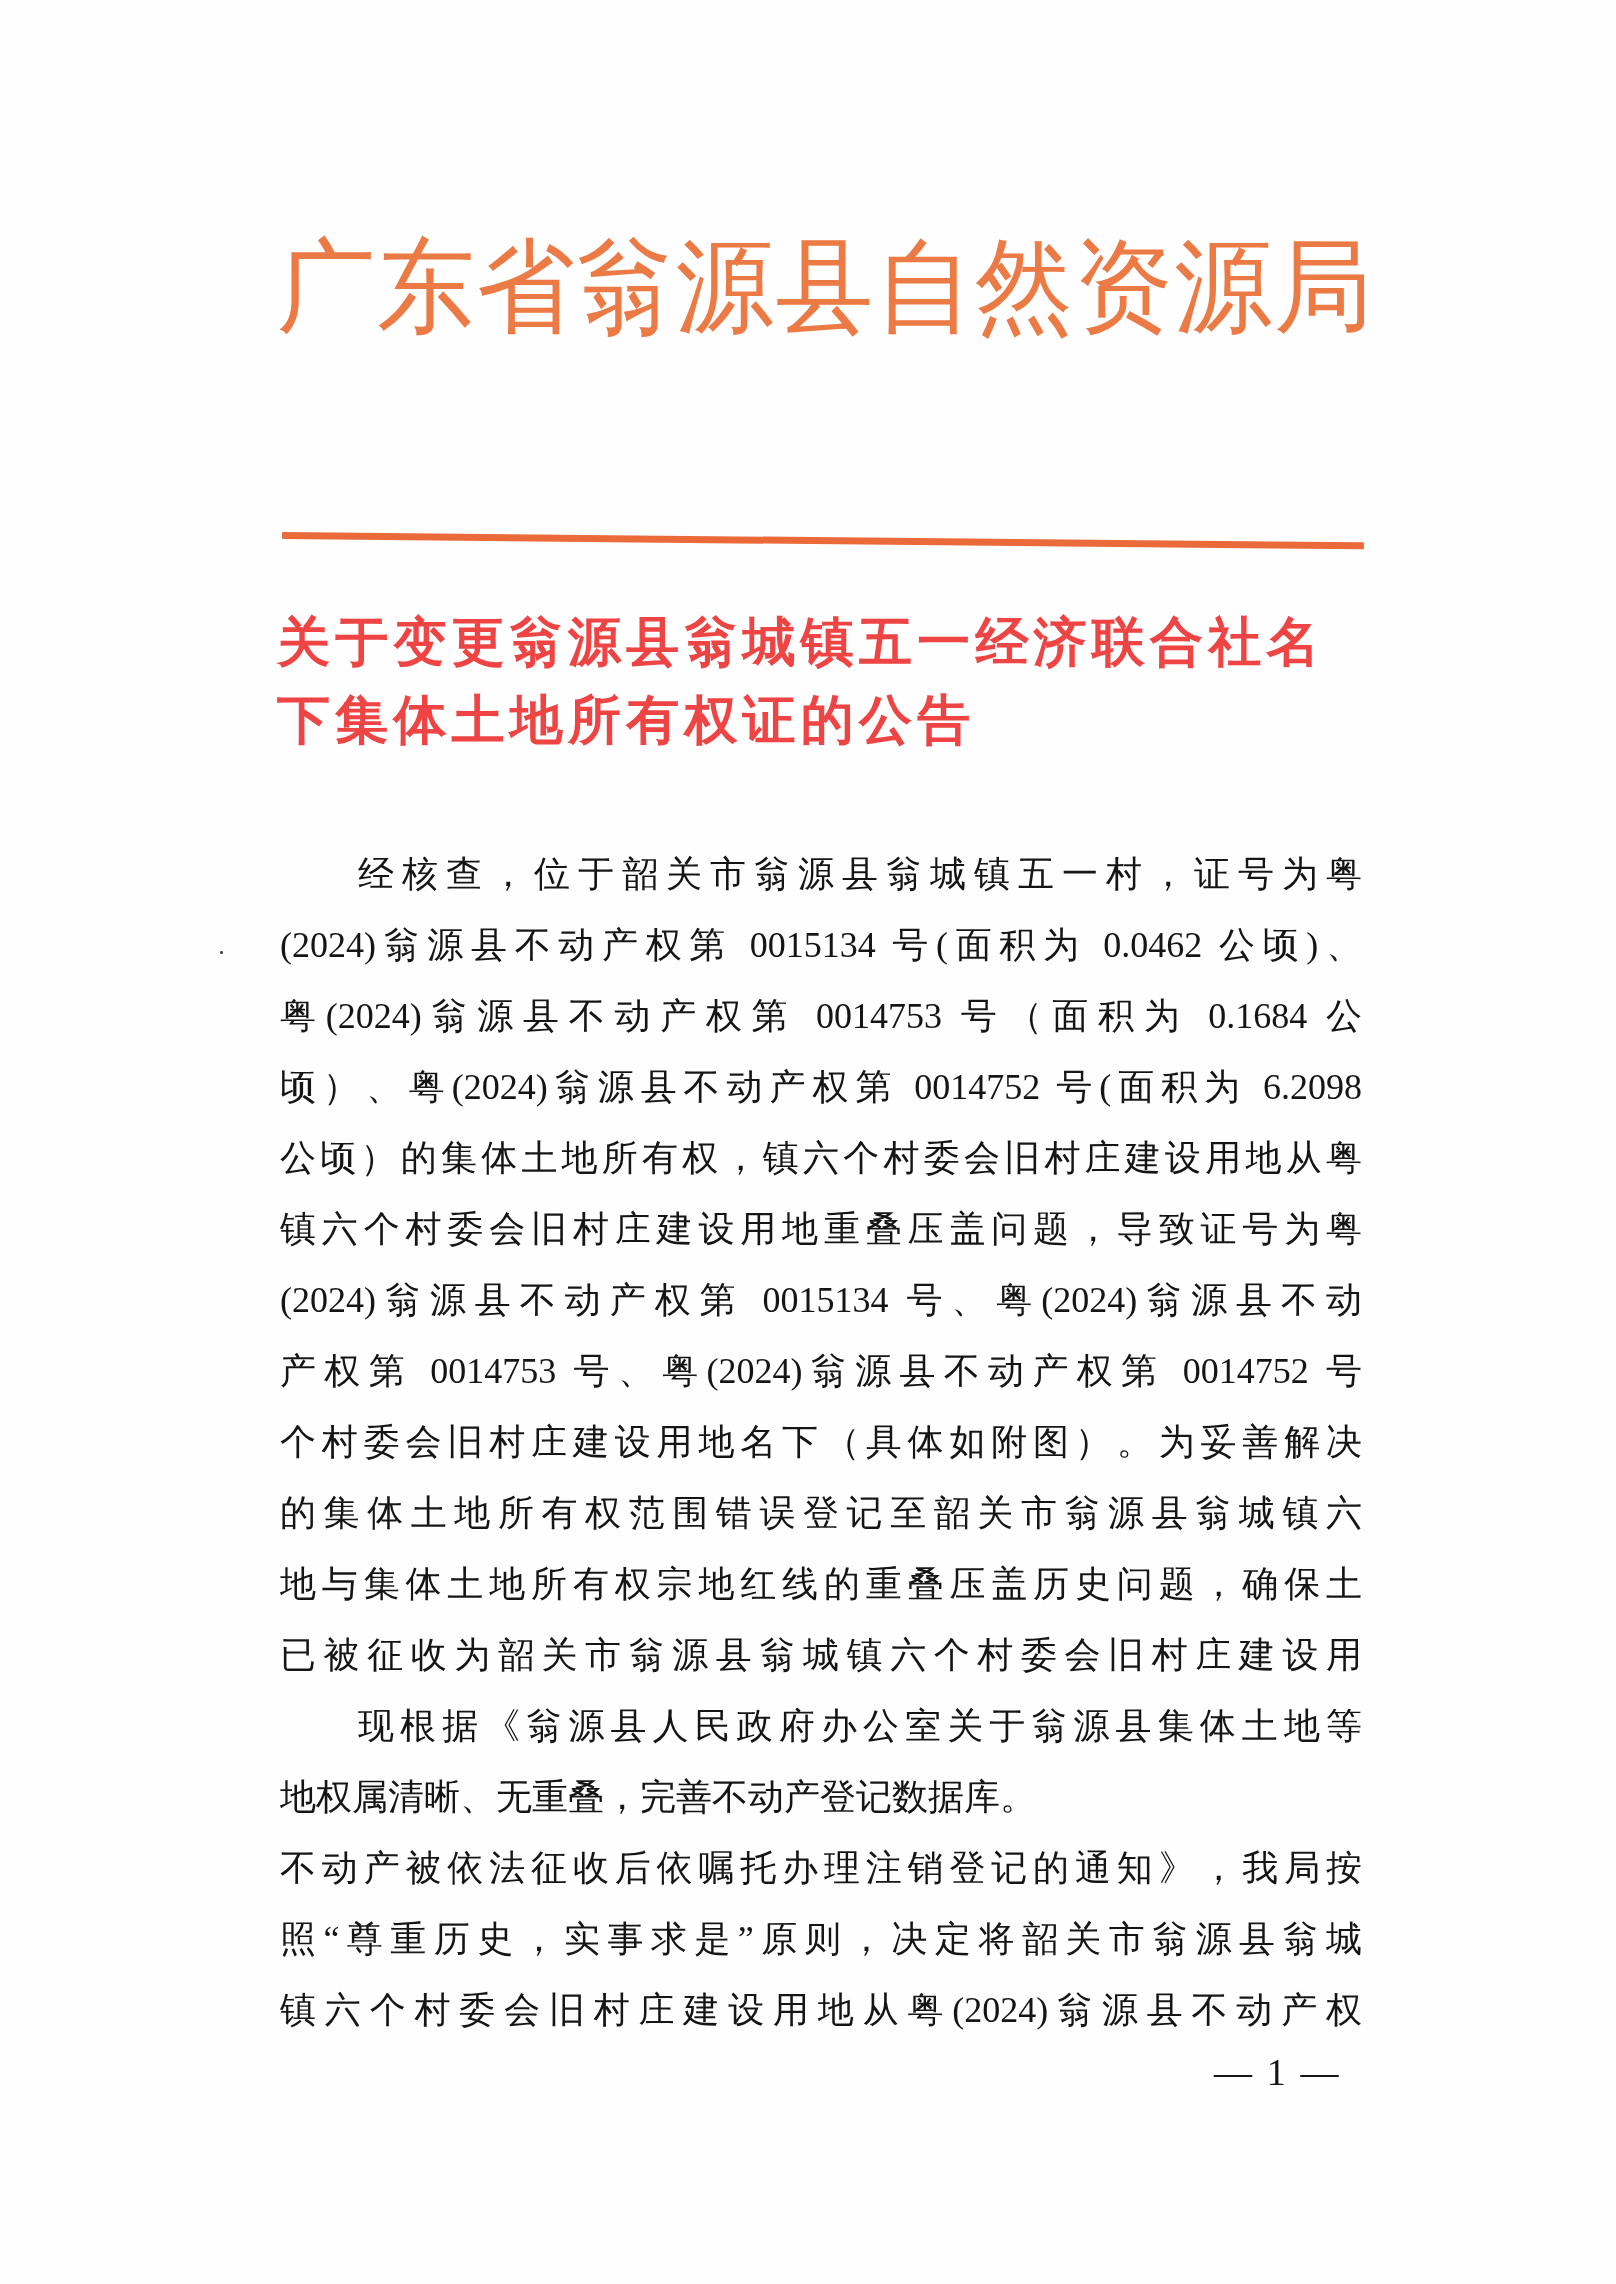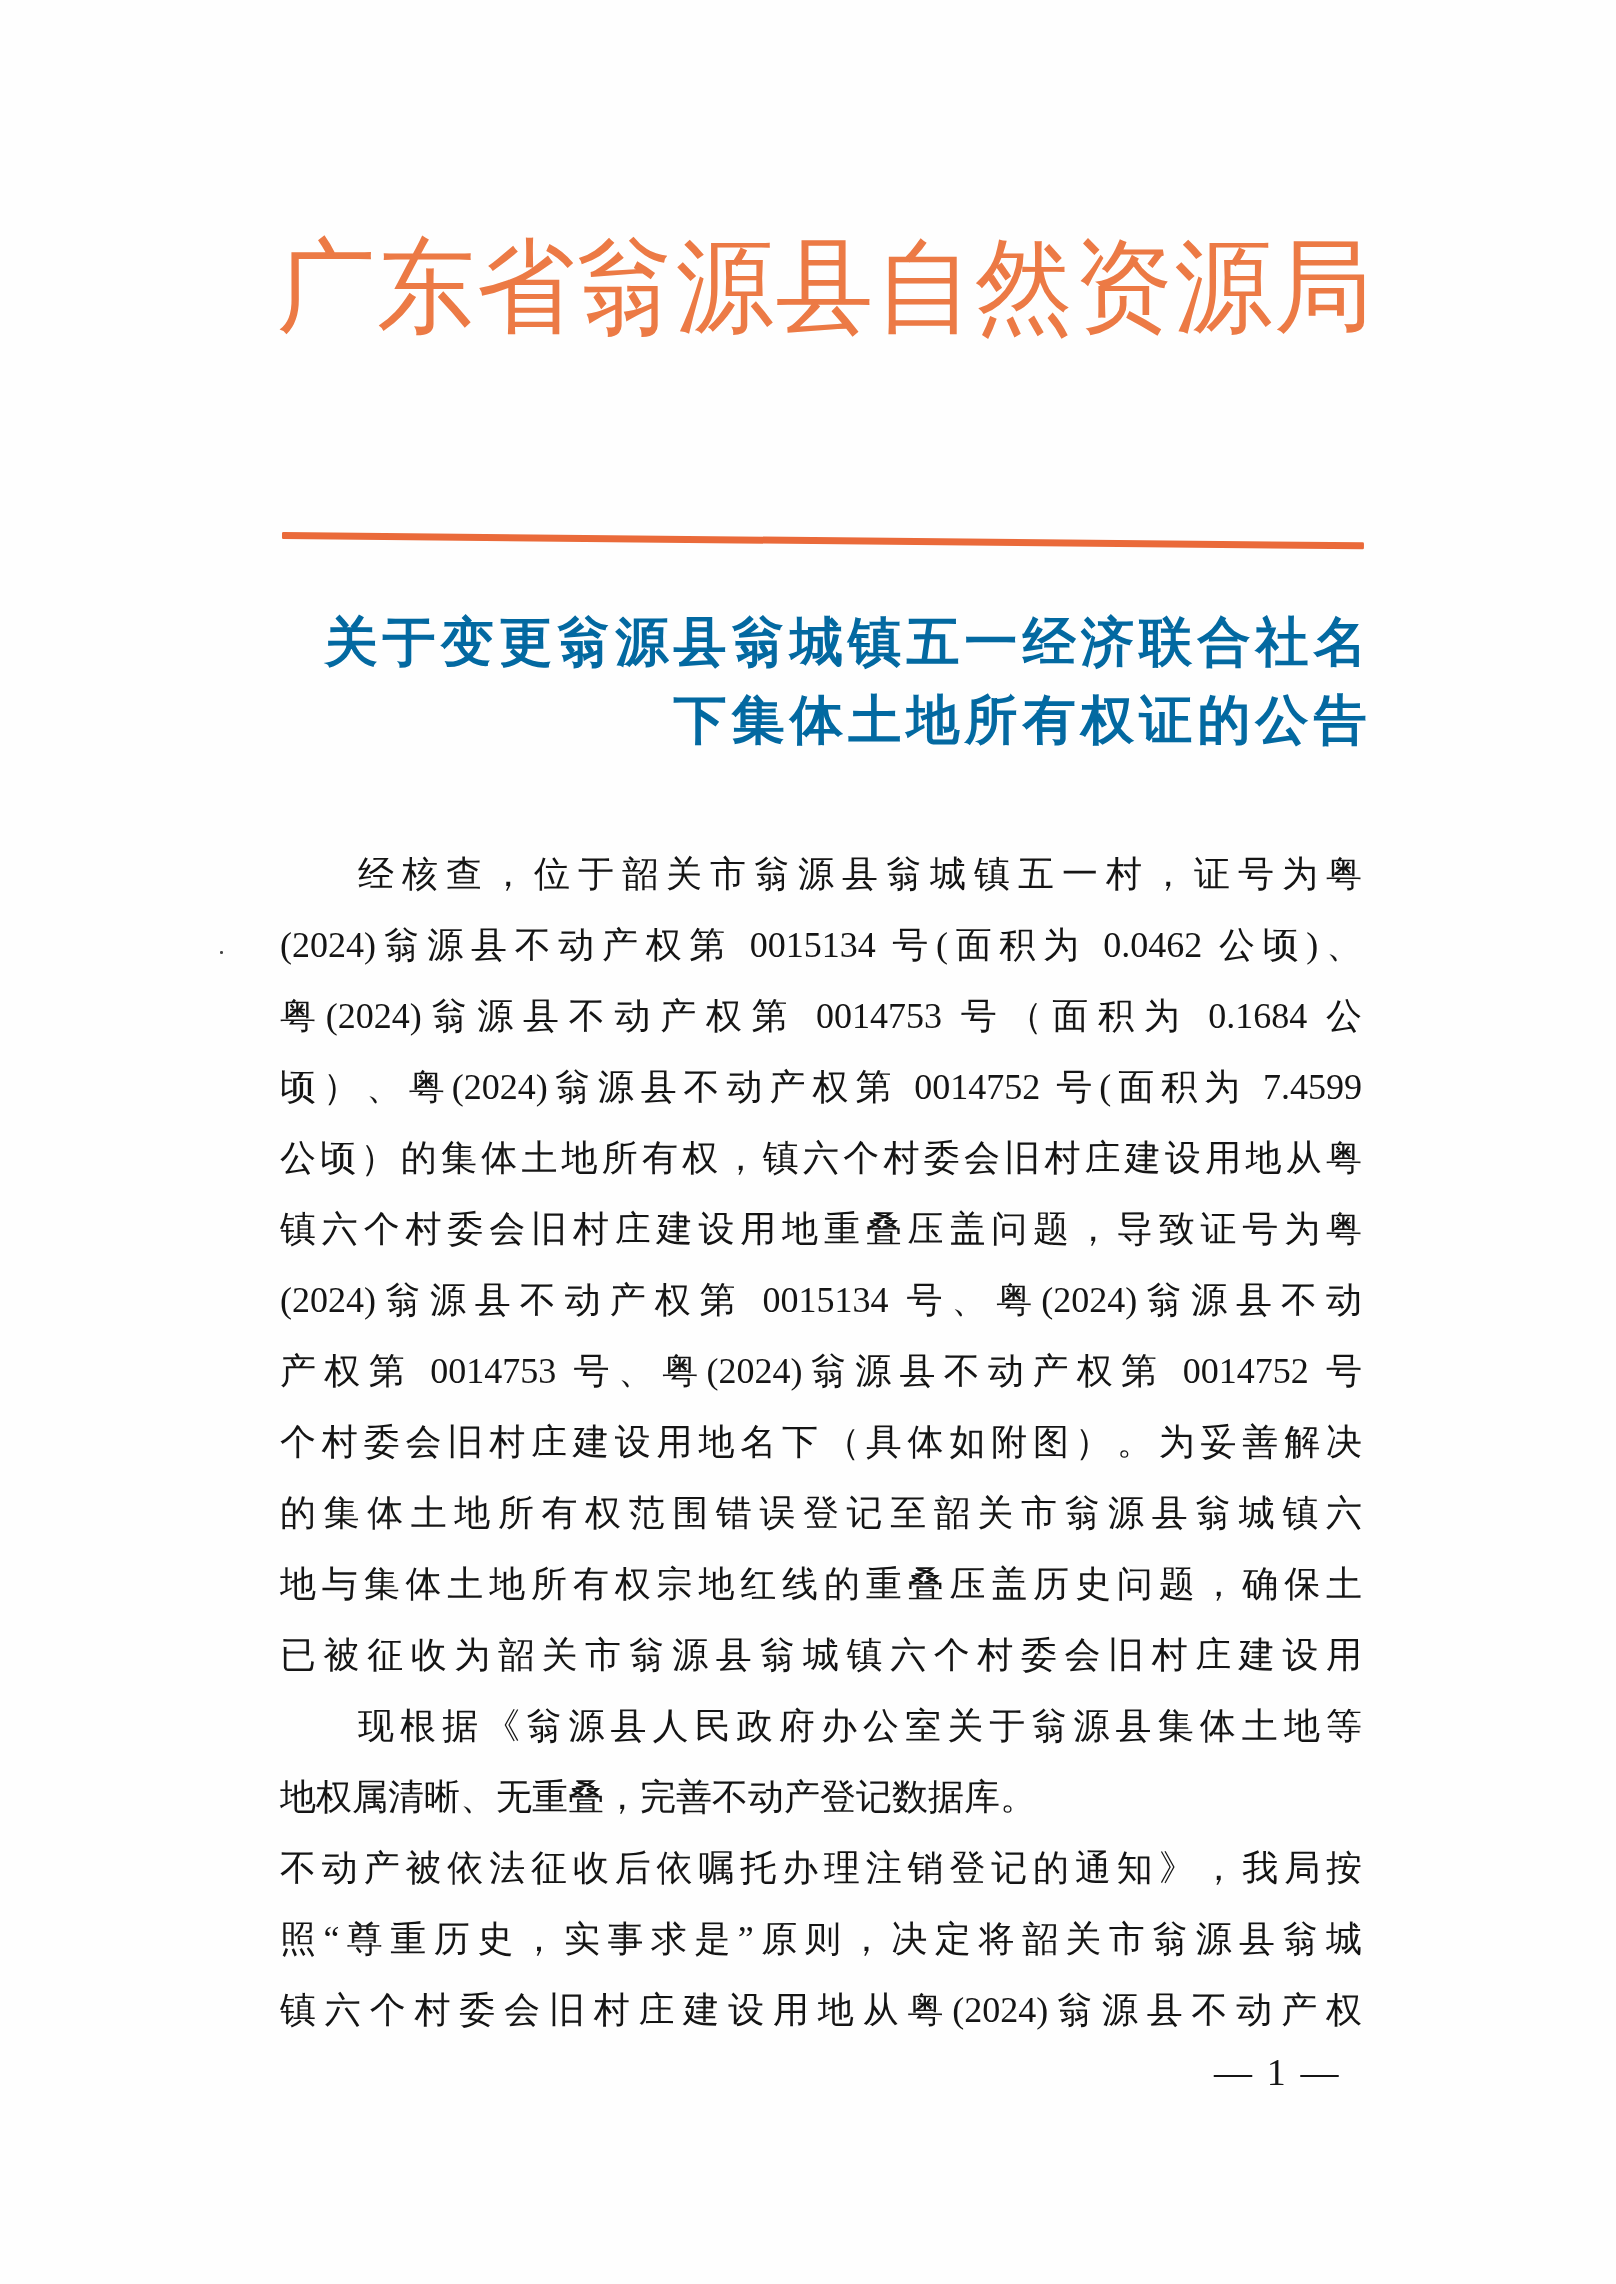--- a/index.html
+++ b/index.html
@@ -50,26 +50,26 @@
     height: 6.5px;
     background: #ea6a3a;
     transform-origin: left center;
     transform: rotate(0.55deg);
     border-radius: 1.3px;
   }
   .doc-title {
     position: absolute;
     left: 277px;
     width: 1095px;
-    color: #0369a1;
+    color: #ef4444;
     font-family: "DejaVu Sans", "Liberation Sans", sans-serif;
     font-weight: bold;
     font-size: 53px;
     line-height: 65px;
-    text-align: right;
+    text-align: left;
   }
   .doc-title.l1 { top: 609px; letter-spacing: 5.2px; }
   .doc-title.l2 { top: 687px; letter-spacing: 5.2px; }
 
   .body-text {
     position: absolute;
     left: 280px;
     top: 839px;
     width: 1082px;
     color: #151515;
@@ -131,21 +131,21 @@
 
   <div class="red-rule"></div>
 
   <div class="doc-title l1">关于变更翁源县翁城镇五一经济联合社名</div>
   <div class="doc-title l2">下集体土地所有权证的公告</div>
 
   <div class="body-text">
     <span class="body-line indent">经核查，位于韶关市翁源县翁城镇五一村，证号为粤</span>
     <span class="body-line">(2024)翁源县不动产权第 0015134 号(面积为 0.0462 公顷)、</span>
     <span class="body-line">粤(2024)翁源县不动产权第 0014753 号（面积为 0.1684 公</span>
-    <span class="body-line">顷）、粤(2024)翁源县不动产权第 0014752 号(面积为 7.4599</span>
+    <span class="body-line">顷）、粤(2024)翁源县不动产权第 0014752 号(面积为 6.2098</span>
     <span class="body-line">公顷）的集体土地所有权，镇六个村委会旧村庄建设用地从粤</span>
     <span class="body-line">镇六个村委会旧村庄建设用地重叠压盖问题，导致证号为粤</span>
     <span class="body-line">(2024)翁源县不动产权第 0015134 号、粤(2024)翁源县不动</span>
     <span class="body-line">产权第 0014753 号、粤(2024)翁源县不动产权第 0014752 号</span>
     <span class="body-line">个村委会旧村庄建设用地名下（具体如附图）。为妥善解决</span>
     <span class="body-line">的集体土地所有权范围错误登记至韶关市翁源县翁城镇六</span>
     <span class="body-line">地与集体土地所有权宗地红线的重叠压盖历史问题，确保土</span>
     <span class="body-line">已被征收为韶关市翁源县翁城镇六个村委会旧村庄建设用</span>
     <span class="body-line indent">现根据《翁源县人民政府办公室关于翁源县集体土地等</span>
     <span class="body-line last">地权属清晰、无重叠，完善不动产登记数据库。</span>

